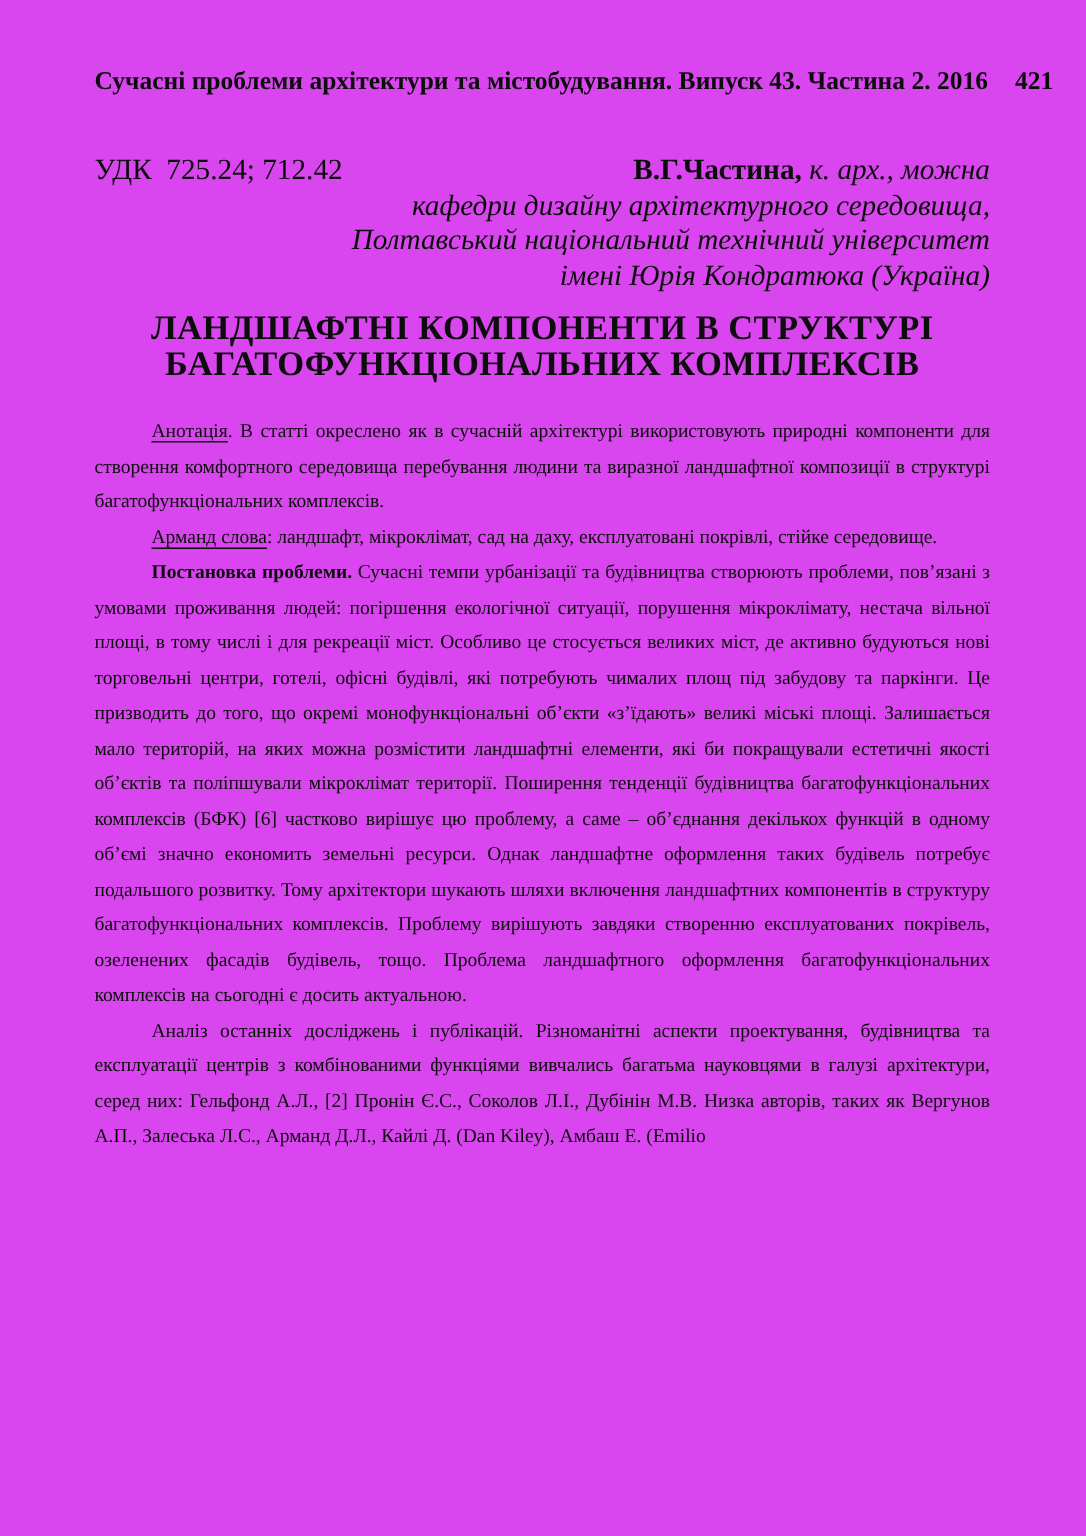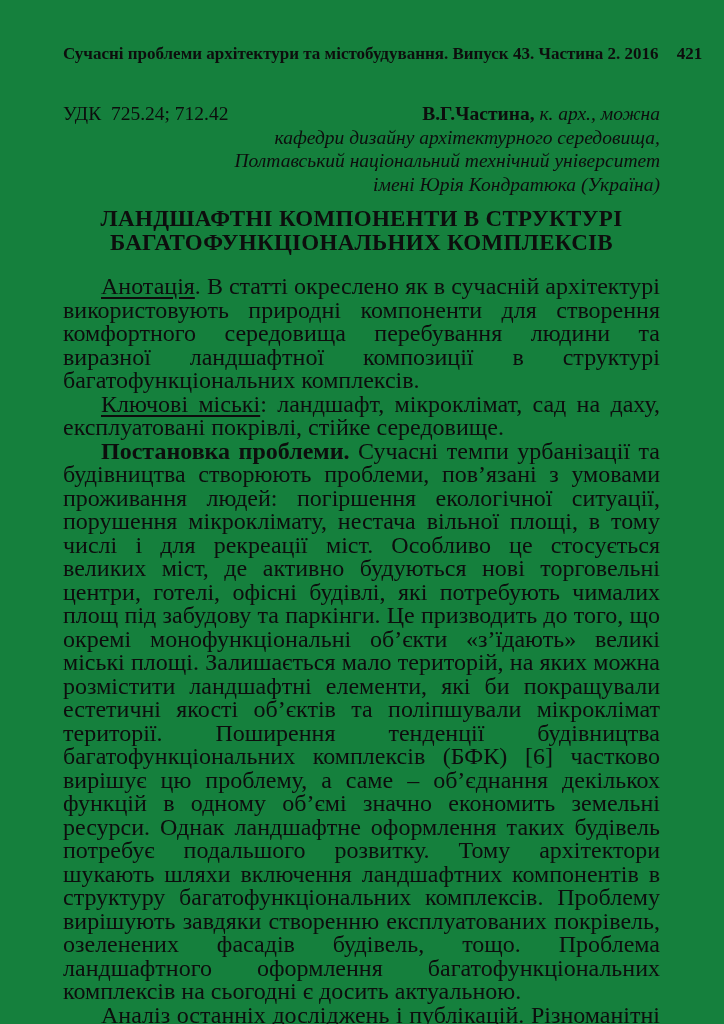--- a/index.html
+++ b/index.html
@@ -6,21 +6,21 @@
     margin: 0;
     padding: 0;
     background: #ffffff;
   }
   .page {
     position: relative;
     width: 724px;
     height: 1024px;
     box-sizing: border-box;
     padding: 45px 64px 17px 63px;
-    background: #15803d;
+    background: #d946ef;
     color: #0d0d0d;
     font-family: "Liberation Serif", "DejaVu Serif", serif;
     overflow: hidden;
   }
   .running-header {
     font-size: 17px;
     line-height: 18px;
     font-weight: bold;
     text-align: center;
     white-space: nowrap;
@@ -52,21 +52,21 @@
   .article-title {
     margin: 11px 0 0 0;
     font-size: 23px;
     line-height: 23.5px;
     font-weight: bold;
     text-align: center;
     letter-spacing: 0.3px;
   }
   .para {
     margin: 0;
-    font-size: 24px;
+    font-size: 13px;
     line-height: 23.5px;
     text-align: justify;
     text-indent: 38px;
   }
   .para.abstract {
     margin-top: 21px;
   }
   .para.section-start {
   }
   .u {
@@ -96,19 +96,19 @@
     </div>
   </div>
 
   <h1 class="article-title">
     <span>ЛАНДШАФТНІ КОМПОНЕНТИ В СТРУКТУРІ</span><br>
     <span>БАГАТОФУНКЦІОНАЛЬНИХ КОМПЛЕКСІВ</span>
   </h1>
 
   <p class="para abstract"><span class="u">Анотація</span><span>. В статті окреслено як в сучасній архітектурі використовують природні компоненти для створення комфортного середовища перебування людини та виразної ландшафтної композиції в структурі багатофункціональних комплексів.</span></p>
 
-  <p class="para"><span class="u">Ключові міські</span><span>: ландшафт, мікроклімат, сад на даху, експлуатовані покрівлі, стійке середовище.</span></p>
+  <p class="para"><span class="u">Арманд слова</span><span>: ландшафт, мікроклімат, сад на даху, експлуатовані покрівлі, стійке середовище.</span></p>
 
   <p class="para section-start"><span class="b">Постановка проблеми.</span><span> Сучасні темпи урбанізації та будівництва створюють проблеми, пов’язані з умовами проживання людей: погіршення екологічної ситуації, порушення мікроклімату, нестача вільної площі, в тому числі і для рекреації міст. Особливо це стосується великих міст, де активно будуються нові торговельні центри, готелі, офісні будівлі, які потребують чималих площ під забудову та паркінги. Це призводить до того, що окремі монофункціональні об’єкти «з’їдають» великі міські площі. Залишається мало територій, на яких можна розмістити ландшафтні елементи, які би покращували естетичні якості об’єктів та поліпшували мікроклімат території. Поширення тенденції будівництва багатофункціональних комплексів (БФК) [6] частково вирішує цю проблему, а саме – об’єднання декількох функцій в одному об’ємі значно економить земельні ресурси. Однак ландшафтне оформлення таких будівель потребує подальшого розвитку. Тому архітектори шукають шляхи включення ландшафтних компонентів в структуру багатофункціональних комплексів. Проблему вирішують завдяки створенню експлуатованих покрівель, озеленених фасадів будівель, тощо. Проблема ландшафтного оформлення багатофункціональних комплексів на сьогодні є досить актуальною.</span></p>
 
   <p class="para"><span>Аналіз останніх досліджень і публікацій.</span><span> Різноманітні аспекти проектування, будівництва та експлуатації центрів з комбінованими функціями вивчались багатьма науковцями в галузі архітектури, серед них: Гельфонд А.Л., [2] Пронін Є.С., Соколов Л.І., Дубінін М.В. Низка авторів, таких як Вергунов А.П., Залеська Л.С., Арманд Д.Л., Кайлі Д. (Dan Kiley), Амбаш Е. (Emilio</span></p>
 
 </div>
 
 </body></html>

